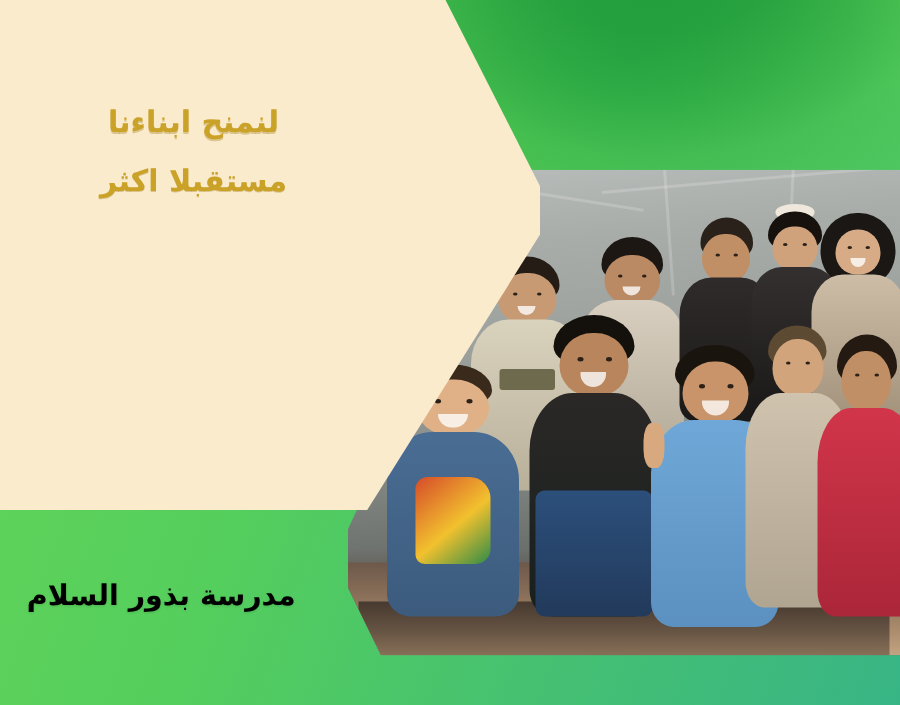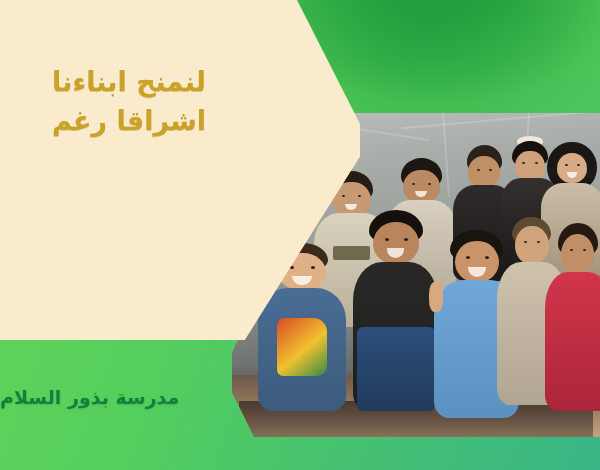--- a/index.html
+++ b/index.html
@@ -79,32 +79,32 @@
     -webkit-clip-path:polygon(0% 0%, 82.5% 0%, 100% 36.5%, 100% 46%, 68% 100%, 0% 100%);
     clip-path:polygon(0% 0%, 82.5% 0%, 100% 36.5%, 100% 46%, 68% 100%, 0% 100%);
   }
 
   
   .headline{
     position:absolute;left:0;top:62px;width:258px;
     text-align:center;direction:rtl;
     color:#c9a227;
     font-weight:bold;
-    font-size:27px;
+    font-size:20px;
     line-height:39px;
     letter-spacing:0px;
     text-shadow:0 1px 0 rgba(160,124,24,.35);
   }
   .headline .ln{display:block;white-space:nowrap;}
 
   
   .school-name{
     position:absolute;left:0;top:386px;width:215px;
-    text-align:left;direction:rtl;
-    color:#15803d;font-weight:bold;font-size:19px;
+    text-align:center;direction:rtl;
+    color:#000000;font-weight:bold;font-size:19px;
     letter-spacing:0px;white-space:nowrap;
     text-shadow:0 1px 2px rgba(0,0,0,.12);
   }
 </style>
 </head>
 <body>
 
 <div id="poster">
 
   <div class="green-bg"></div>
@@ -212,18 +212,18 @@
           <div class="eye" style="left:58%;top:14%;"></div>
         <div class="body" style="left:0%;top:26%;width:100%;height:74%;background:linear-gradient(180deg,#d1354a,#ab2639);"></div>
       </div>
     </div>
   </div>
 
   <div class="cream-panel"></div>
 
   <div class="headline">
     <span class="ln">لنمنح ابناءنا</span>
-    <span class="ln">اشراقا رغم</span>
+    <span class="ln">مستقبلا اكثر</span>
   </div>
 
   <div class="school-name">مدرسة بذور السلام</div>
 
 </div>
 
 </body></html>

